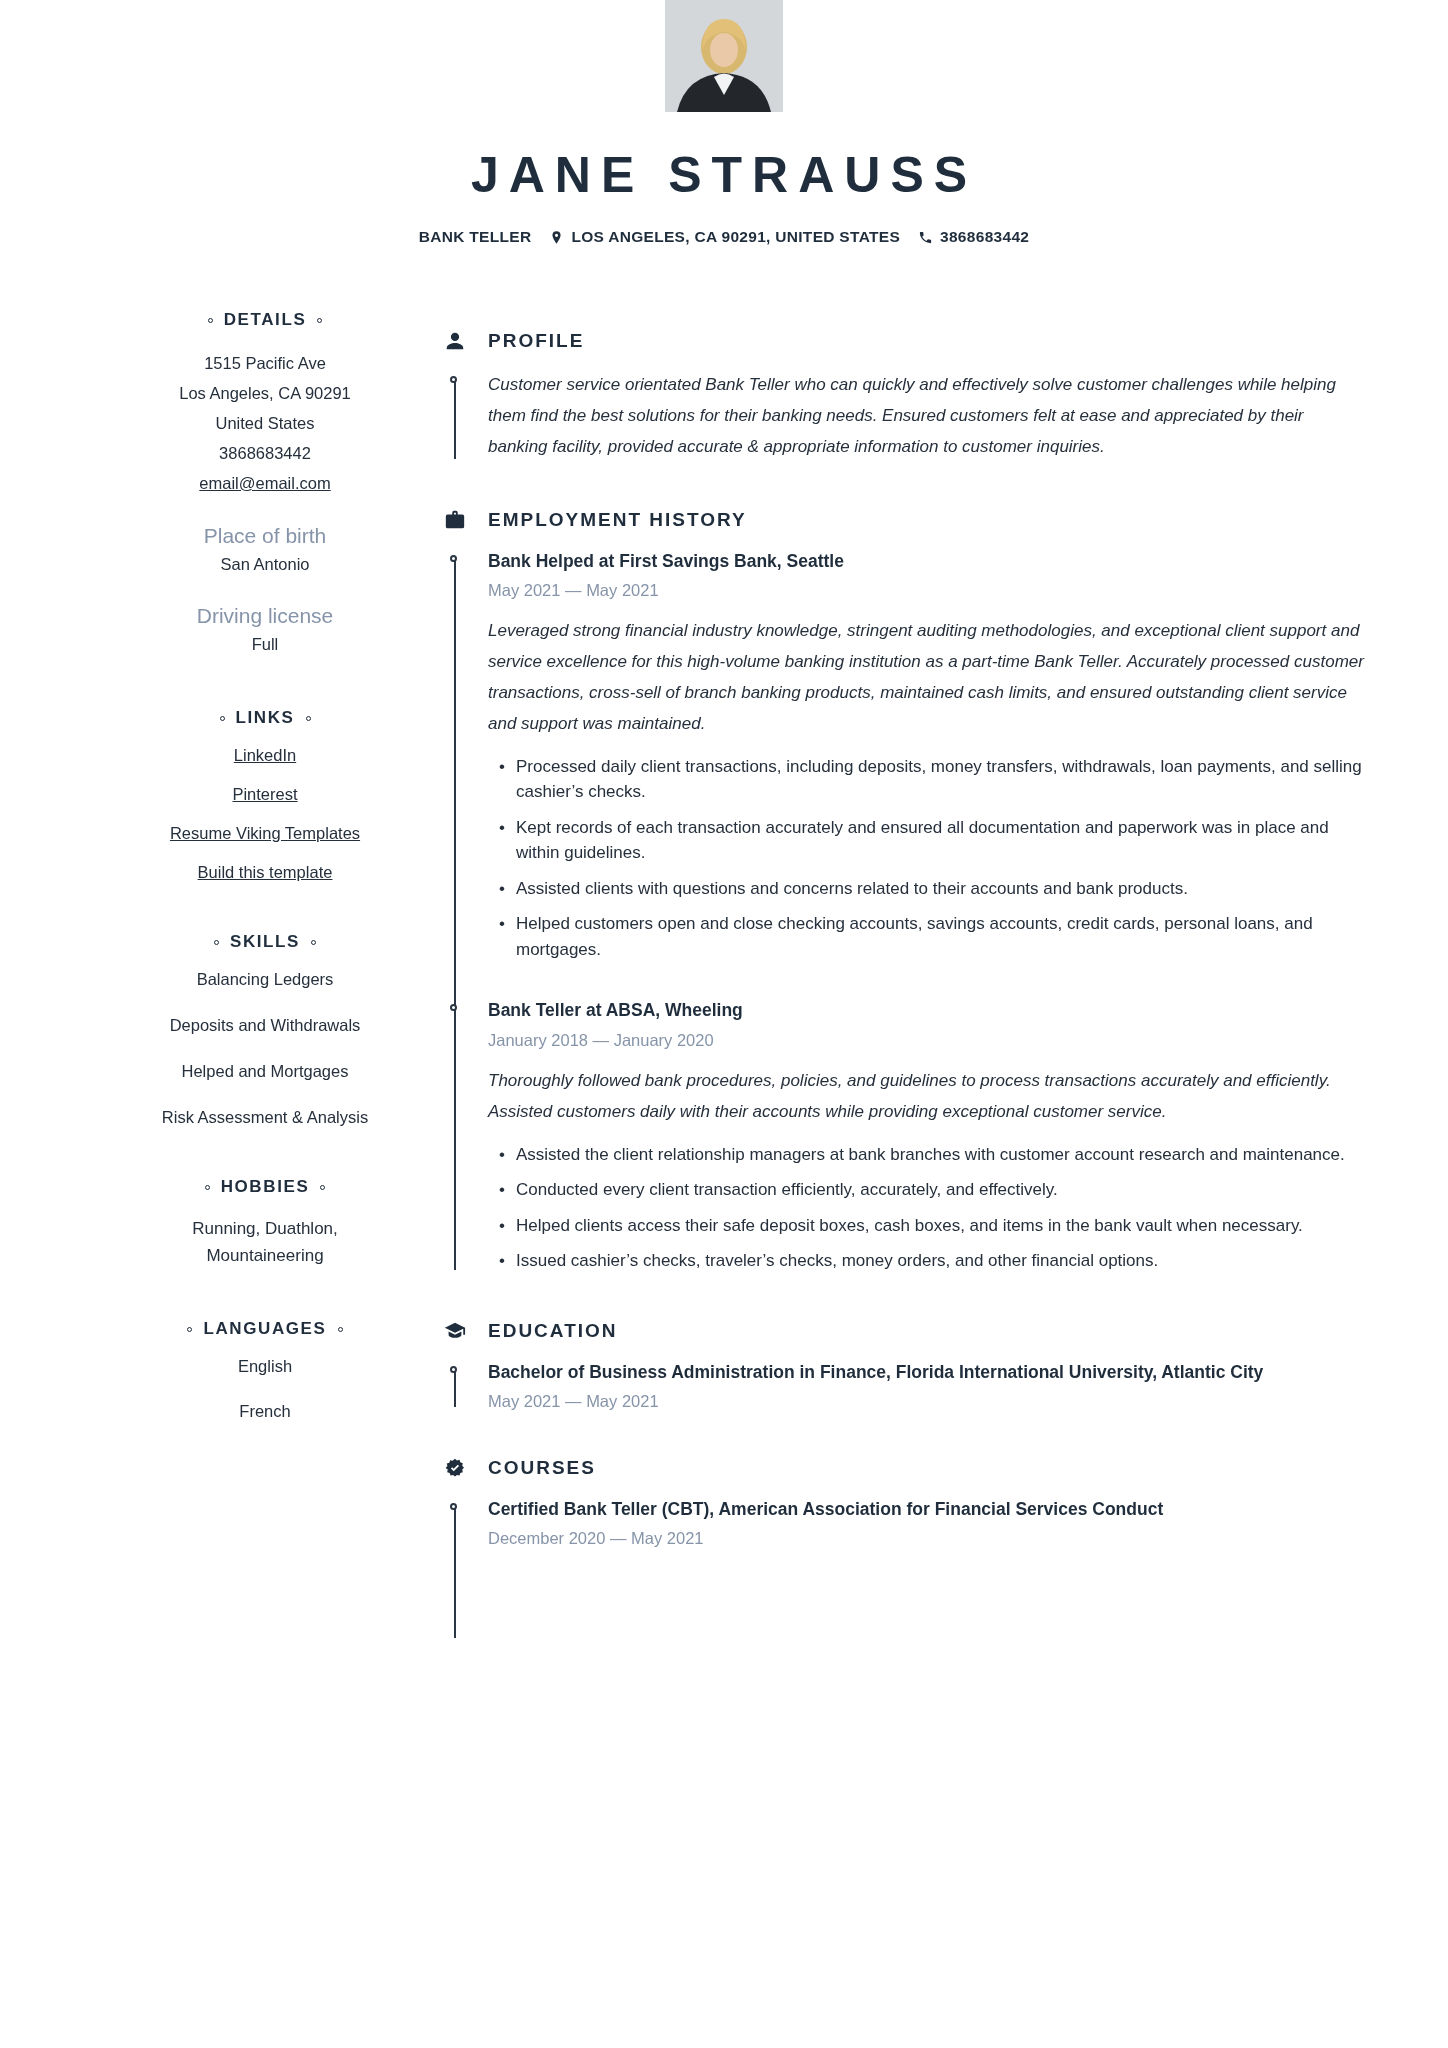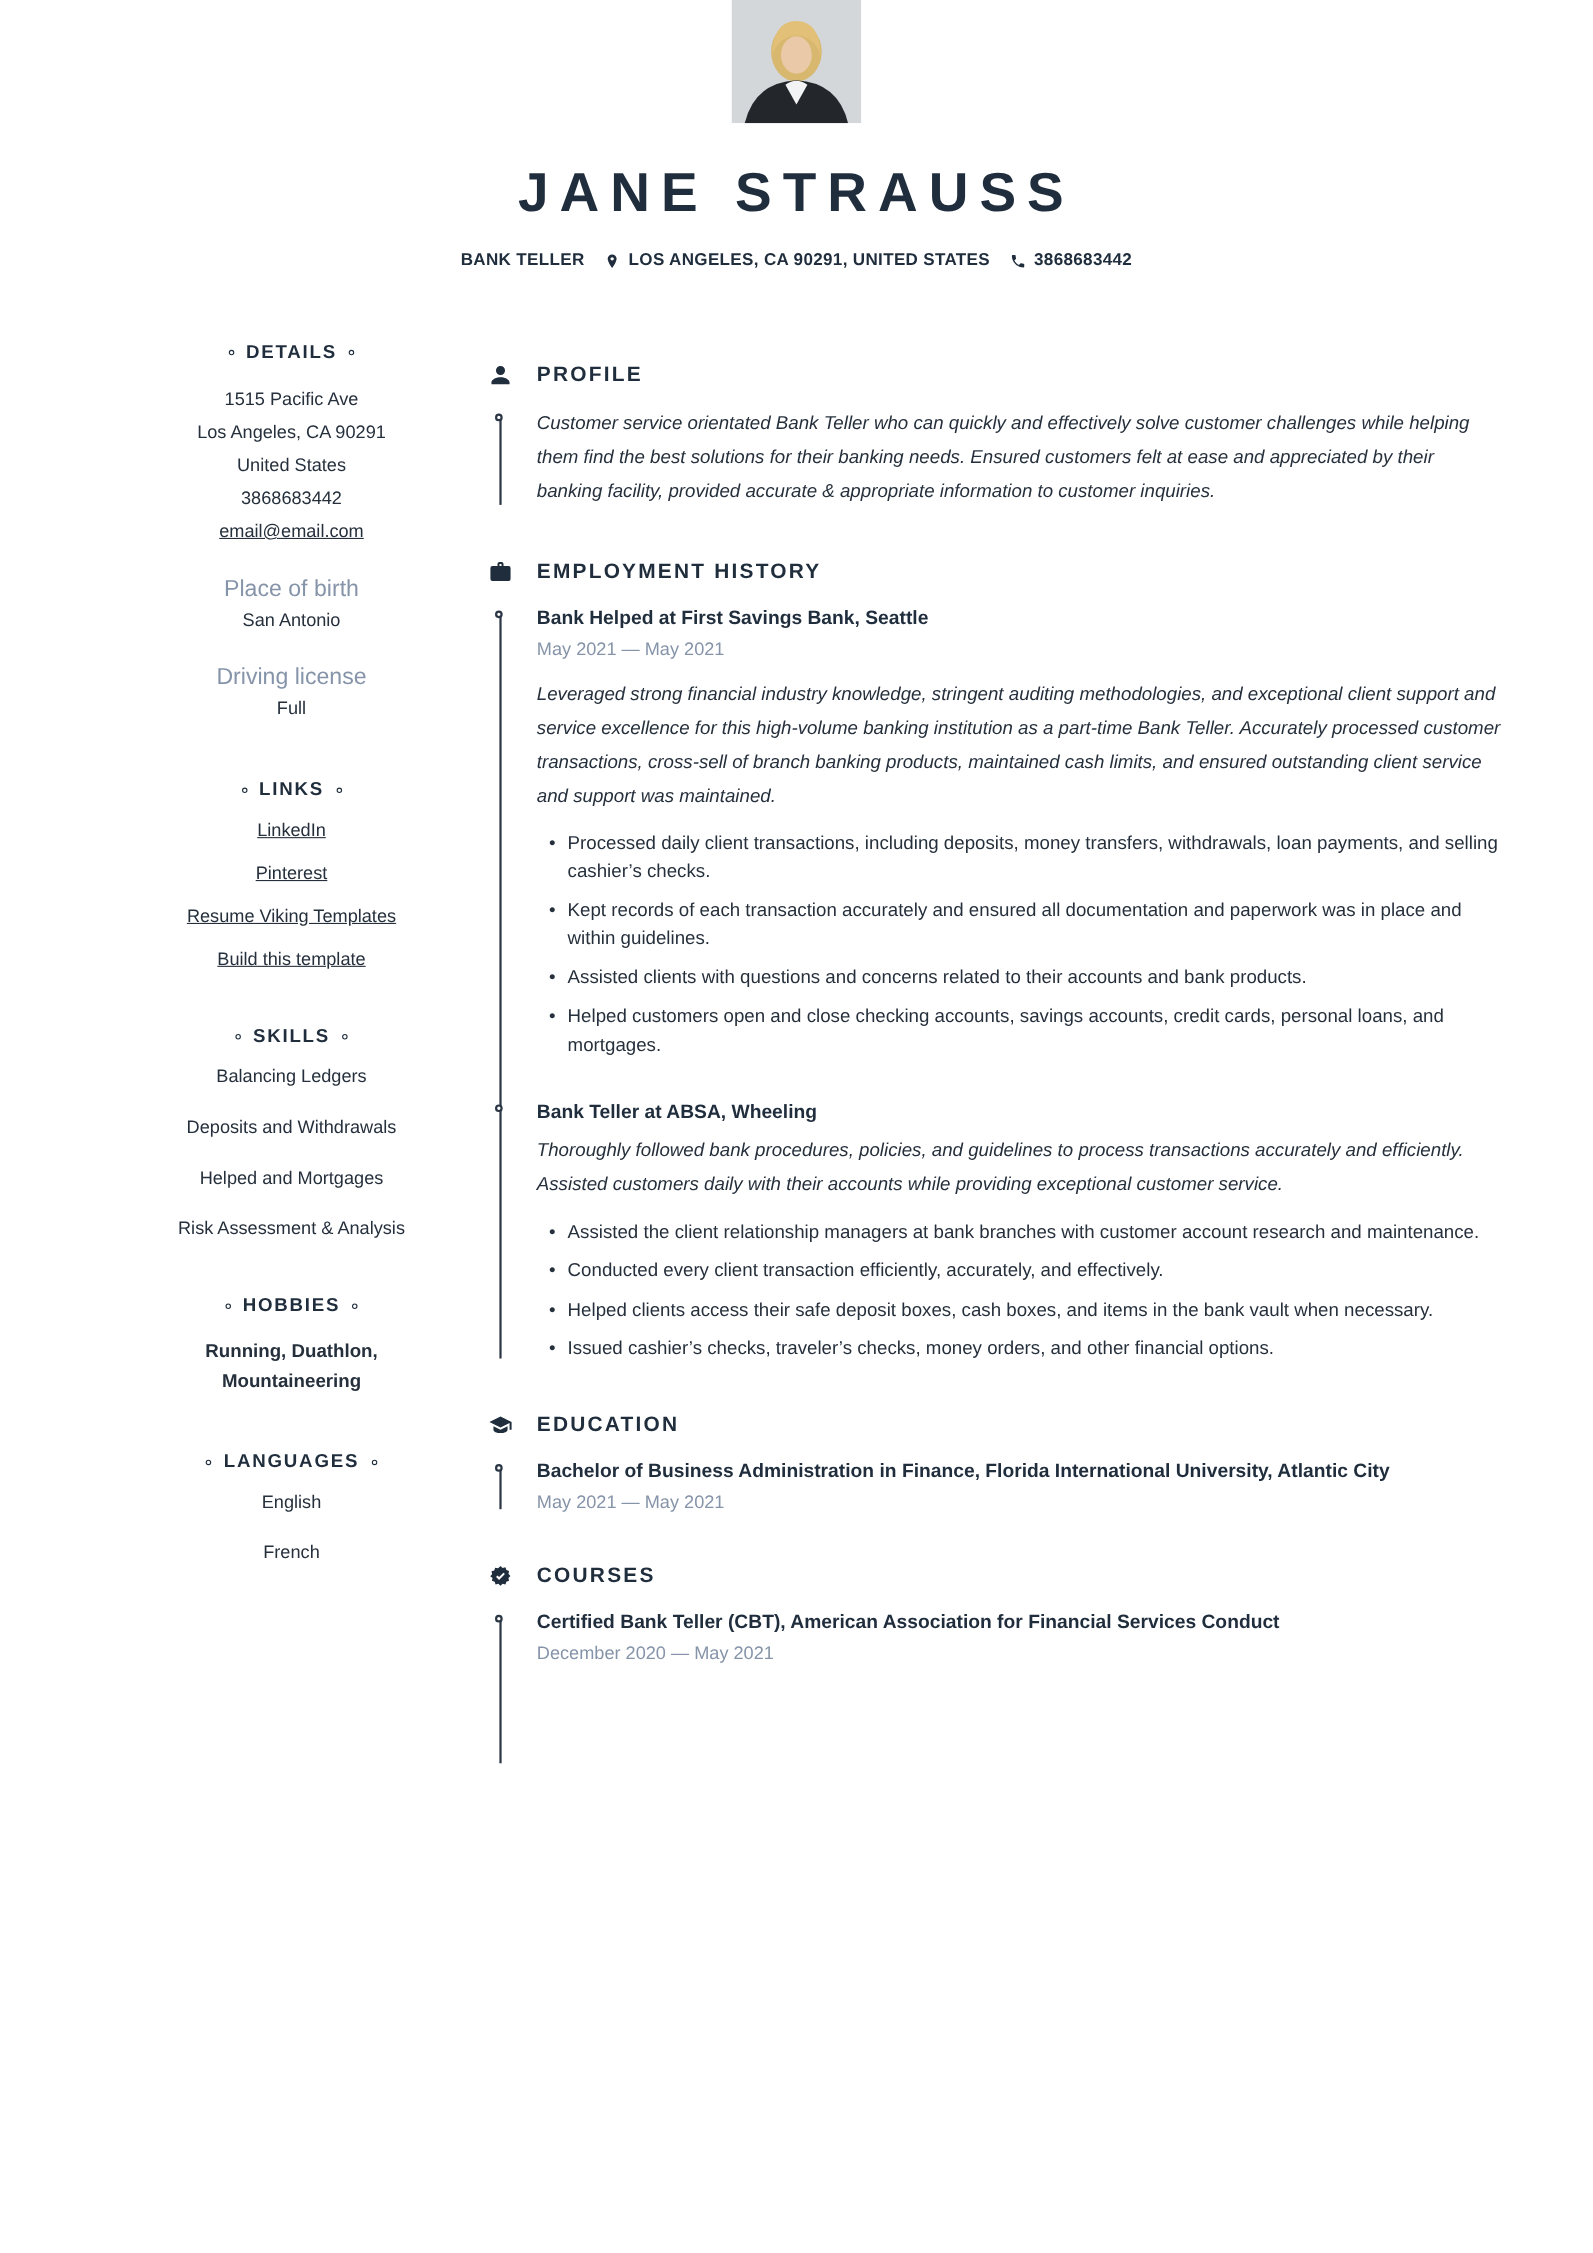--- a/index.html
+++ b/index.html
@@ -45,21 +45,21 @@
   .s-line{ font-size:16.5px;line-height:30px;color:var(--body); }
   a.link{ color:var(--body);text-decoration:underline;cursor:pointer; }
   .s-label{ margin-top:24px;color:var(--muted);font-size:21px;line-height:28px; }
   .s-value{ font-size:16.5px;line-height:28px;color:var(--body); }
   .side-link-row{ margin:0 0 20px;font-size:16.5px; }
   .skill{ margin-bottom:27px; }
   .skill-inner{ display:inline-block;padding:0 2px; }
   .skill-name{ font-size:16.5px;color:var(--body); }
   .bar{ margin-top:10px;height:3px;background:var(--track); }
   .fill{ display:block;height:100%;background:var(--bar); }
-  .hobbies-text{ font-size:17px;line-height:27px;max-width:195px;margin:16px auto;font-weight:bold; }
+  .hobbies-text{ font-size:17px;line-height:27px;max-width:195px;margin:16px auto; }
   .lang{ width:190px;margin:0 auto 26px; }
   .lang-name{ font-size:16.5px; }
   
   .m-section{ margin-bottom:46px;margin-top:20px; }
   .m-head{ display:flex;align-items:center;gap:22px;margin-bottom:18px; }
   .m-icon{ width:22px;height:22px;display:inline-flex; }
   .m-icon svg{ width:22px;height:22px;fill:var(--ink); }
   .m-title{ margin:0;font-size:19px;font-weight:700;letter-spacing:2px;color:var(--ink); }
   .m-body{ position:relative;padding-left:44px; }
   .tl-line{ position:absolute;left:10px;top:10px;bottom:4px;width:2px;background:#2a3644; }
@@ -242,20 +242,21 @@
               <li>Processed daily client transactions, including deposits, money transfers, withdrawals, loan payments, and selling cashier’s checks.</li>
               <li>Kept records of each transaction accurately and ensured all documentation and paperwork was in place and within guidelines.</li>
               <li>Assisted clients with questions and concerns related to their accounts and bank products.</li>
               <li>Helped customers open and close checking accounts, savings accounts, credit cards, personal loans, and mortgages.</li>
             </ul>
           </article>
 
           <article class="entry">
             <span class="tl-dot"></span>
             <h3 class="entry-title">Bank Teller at ABSA, Wheeling</h3>
+            <div class="entry-dates">January 2018 — January 2020</div>
             <p class="summary">Thoroughly followed bank procedures, policies, and guidelines to process transactions accurately and efficiently. Assisted customers daily with their accounts while providing exceptional customer service.</p>
             <ul class="bullets">
               <li>Assisted the client relationship managers at bank branches with customer account research and maintenance.</li>
               <li>Conducted every client transaction efficiently, accurately, and effectively.</li>
               <li>Helped clients access their safe deposit boxes, cash boxes, and items in the bank vault when necessary.</li>
               <li>Issued cashier’s checks, traveler’s checks, money orders, and other financial options.</li>
             </ul>
           </article>
 
         </div>

